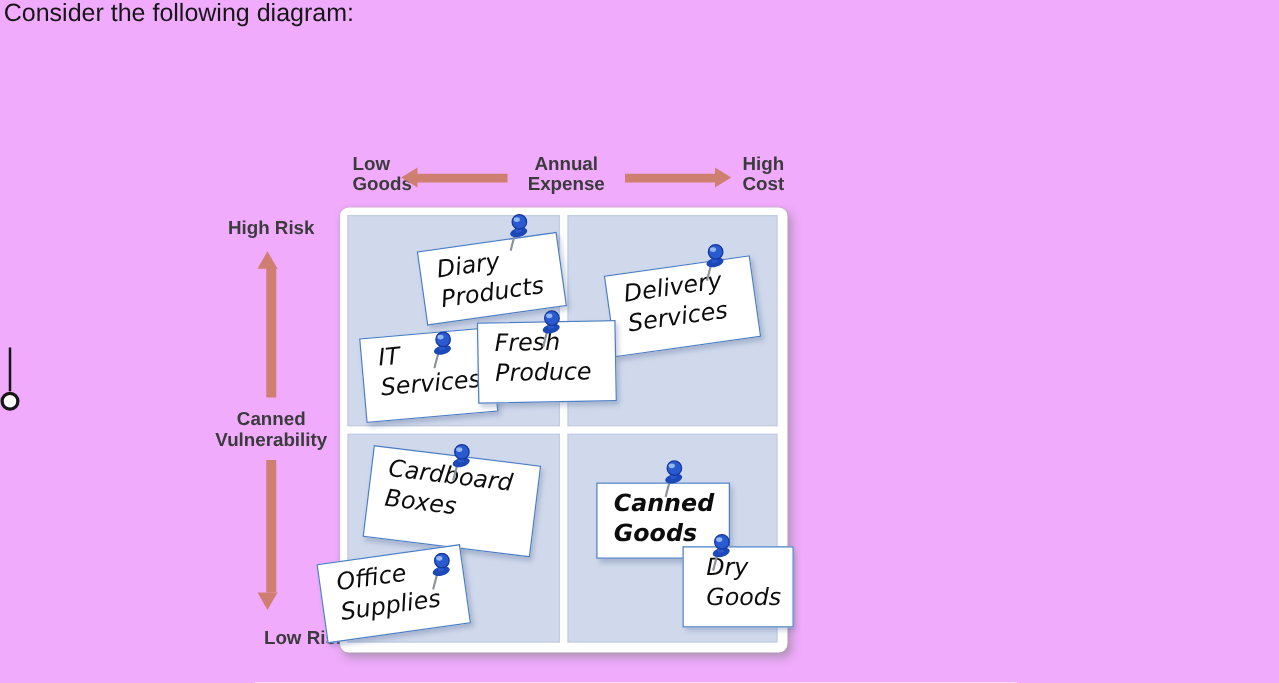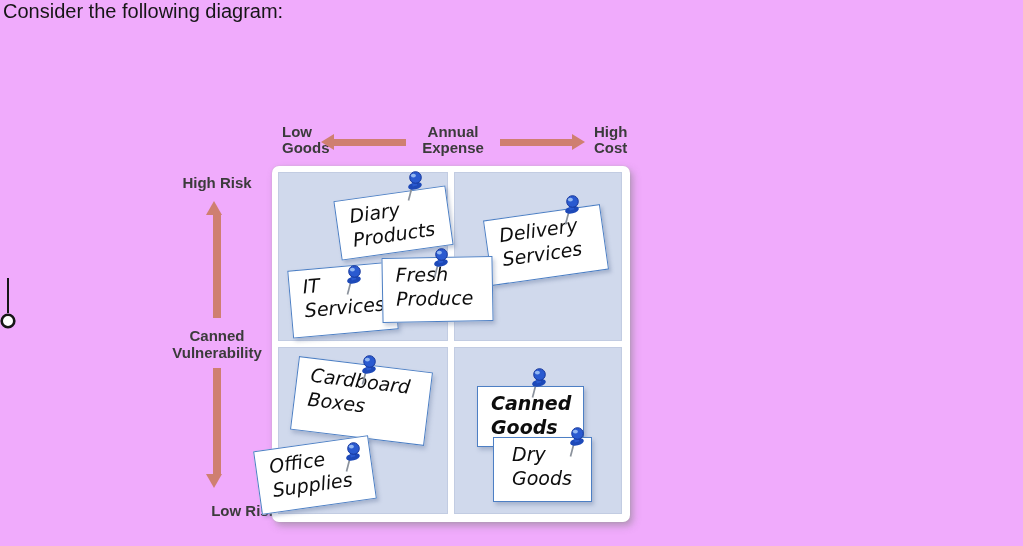--- a/index.html
+++ b/index.html
@@ -62,21 +62,21 @@
     color:#0d0d0d;box-shadow:2px 3px 4px rgba(90,110,150,.35);
   }
   .note .txt{padding:4px 6px 0 13px;}
   #note-diary{left:337px;top:193px;width:113px;height:60px;transform:rotate(-8deg);z-index:2;}
   #note-it{left:290px;top:266px;width:106px;height:68px;transform:rotate(-5deg);z-index:2;}
   #note-fresh{left:382px;top:257px;width:111px;height:65px;transform:rotate(-1deg);z-index:3;}
   #note-delivery{left:487px;top:212px;width:118px;height:66px;transform:rotate(-8deg);z-index:2;}
   #note-cardboard{left:294px;top:364px;width:135px;height:74px;transform:rotate(7deg);z-index:2;}
   #note-office{left:257px;top:443px;width:116px;height:64px;transform:rotate(-8deg);z-index:2;}
   #note-canned{left:477px;top:386px;width:107px;height:61px;z-index:2;font-weight:bold;}
-  #note-dry{left:493px;top:437px;width:99px;height:65px;z-index:3;}
+  #note-dry{left:546px;top:437px;width:89px;height:65px;z-index:3;}
   #note-dry .txt{padding-left:18px;}
 
   
   .pin{position:absolute;width:26px;height:32px;z-index:5;}
   #pin-diary{left:401px;top:171px;}
   #pin-it{left:340px;top:265px;}
   #pin-fresh{left:427px;top:248px;}
   #pin-delivery{left:558px;top:195px;}
   #pin-cardboard{left:355px;top:355px;}
   #pin-office{left:339px;top:442px;}

